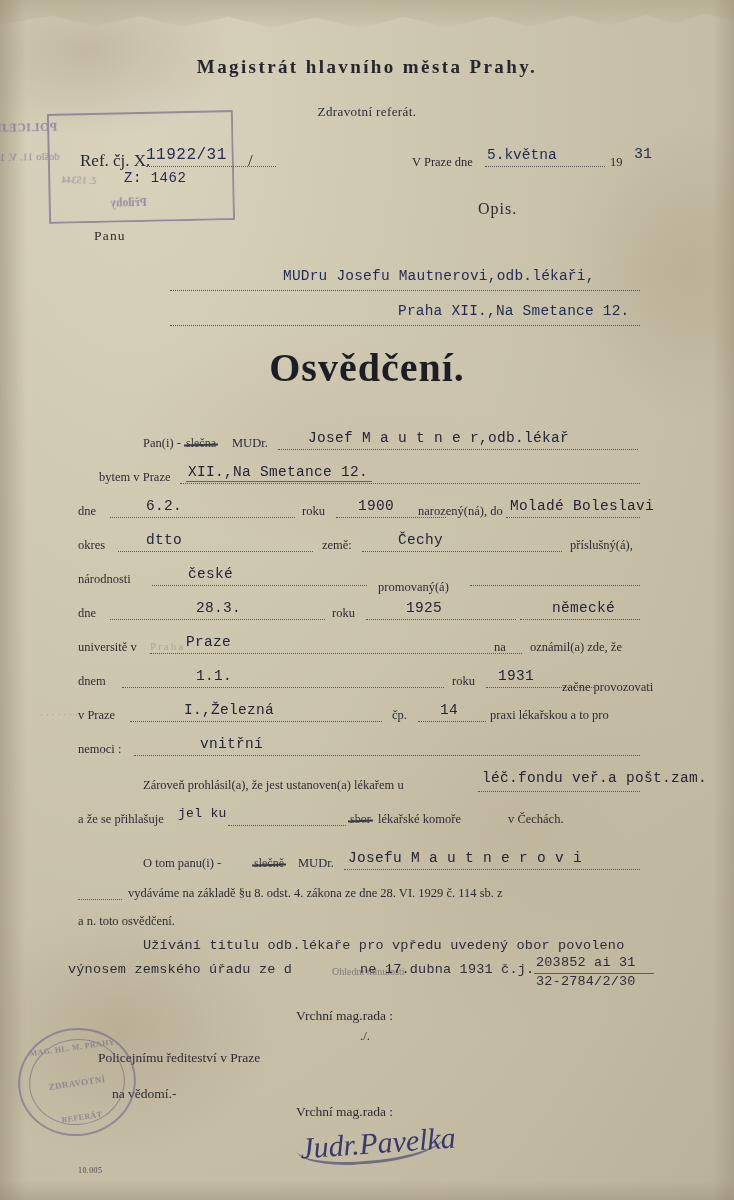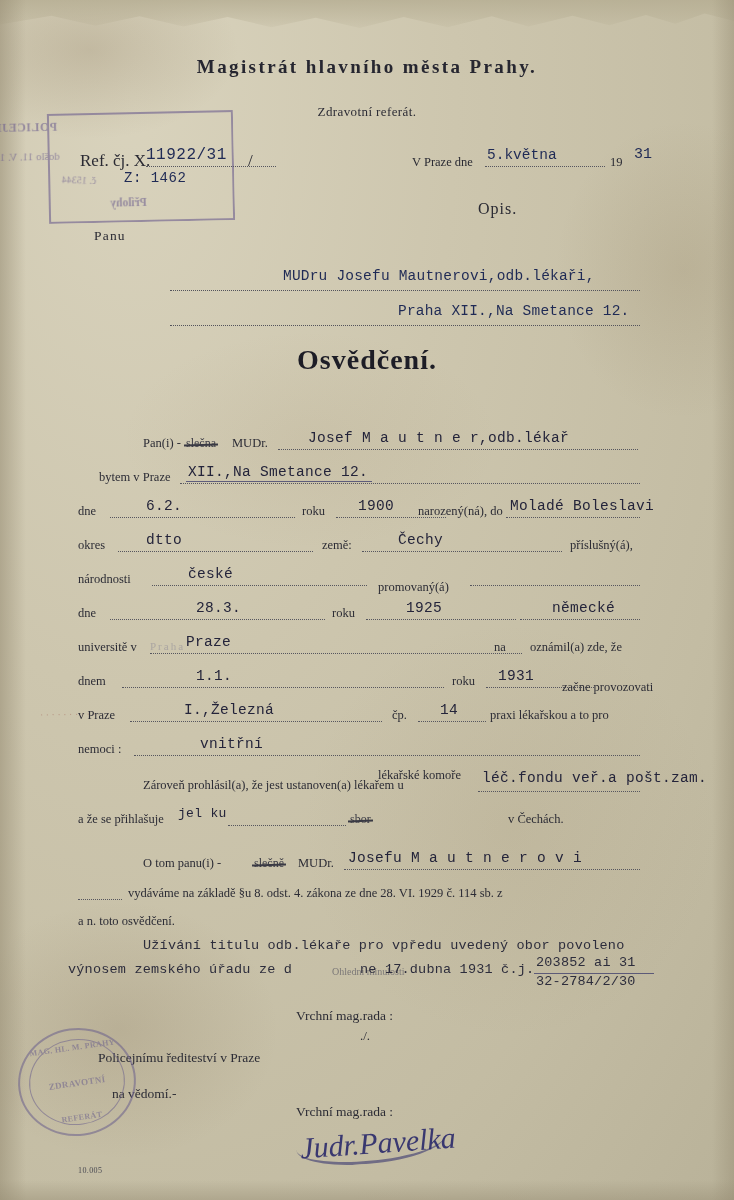--- a/index.html
+++ b/index.html
@@ -113,21 +113,21 @@
   }
 
   
   .addr1 { position: absolute; left: 283px; top: 268px; font-family: "Liberation Mono", monospace; font-size: 14.5px; letter-spacing: .2px; }
   .addr2 { position: absolute; left: 398px; top: 303px; font-family: "Liberation Mono", monospace; font-size: 14.5px; letter-spacing: .2px; }
   .addr-rule1 { position: absolute; left: 170px; top: 290px; width: 470px; border-bottom: 1px dotted #53535c; }
   .addr-rule2 { position: absolute; left: 170px; top: 325px; width: 470px; border-bottom: 1px dotted #53535c; }
 
   .doc-title {
     position: absolute; left: 0; top: 344px; width: 734px; text-align: center;
-    font-size: 28px; font-weight: bold; letter-spacing: 1px; color: #1d1d26;
+    font-size: 40px; font-weight: bold; letter-spacing: 1px; color: #1d1d26;
   }
 
   
   .form { position: absolute; left: 0; top: 0; width: 734px; height: 1200px; }
   .lbl { position: absolute; font-size: 12.5px; color: #2c2c35; }
   .fill {
     position: absolute; font-family: "Liberation Mono", monospace;
     font-size: 14.5px; color: #24243a; letter-spacing: .3px; white-space: nowrap;
   }
   .rule { position: absolute; border-bottom: 1px dotted #56565f; height: 0; }
@@ -310,21 +310,21 @@
     <div class="fill ink" style="left:200px; top:736px;">vnitřní</div>
 
     <div class="lbl" style="left:143px; top:778px;">Zároveň prohlásil(a), že jest ustanoven(a) lékařem u</div>
     <div class="rule" style="left:478px; top:791px; width:162px;"></div>
     <div class="fill ink" style="left:482px; top:770px;">léč.fondu veř.a pošt.zam.</div>
 
     <div class="lbl" style="left:78px; top:812px;">a že se přihlašuje</div>
     <div class="fill ink" style="left:178px; top:806px; font-size:13px;">jel ku</div>
     <div class="rule" style="left:228px; top:825px; width:118px;"></div>
     <div class="strike" style="left:350px; top:812px;">sbor</div>
-    <div class="lbl" style="left:378px; top:768px;">lékařské komoře</div>
+    <div class="lbl" style="left:378px; top:812px;">lékařské komoře</div>
     <div class="lbl" style="left:508px; top:812px;">v Čechách.</div>
 
     <div class="lbl" style="left:143px; top:856px;">O tom panu(i) -</div>
     <div class="strike" style="left:254px; top:856px;">slečně</div>
     <div class="lbl" style="left:298px; top:856px;">MUDr.</div>
     <div class="rule" style="left:344px; top:869px; width:296px;"></div>
     <div class="fill ink" style="left:348px; top:850px;">Josefu  M a u t n e r o v i</div>
 
     <div class="rule" style="left:78px; top:899px; width:44px;"></div>
     <div class="lbl" style="left:128px; top:886px;">vydáváme na základě §u 8. odst. 4. zákona ze dne 28. VI. 1929 č. 114 sb. z</div>

